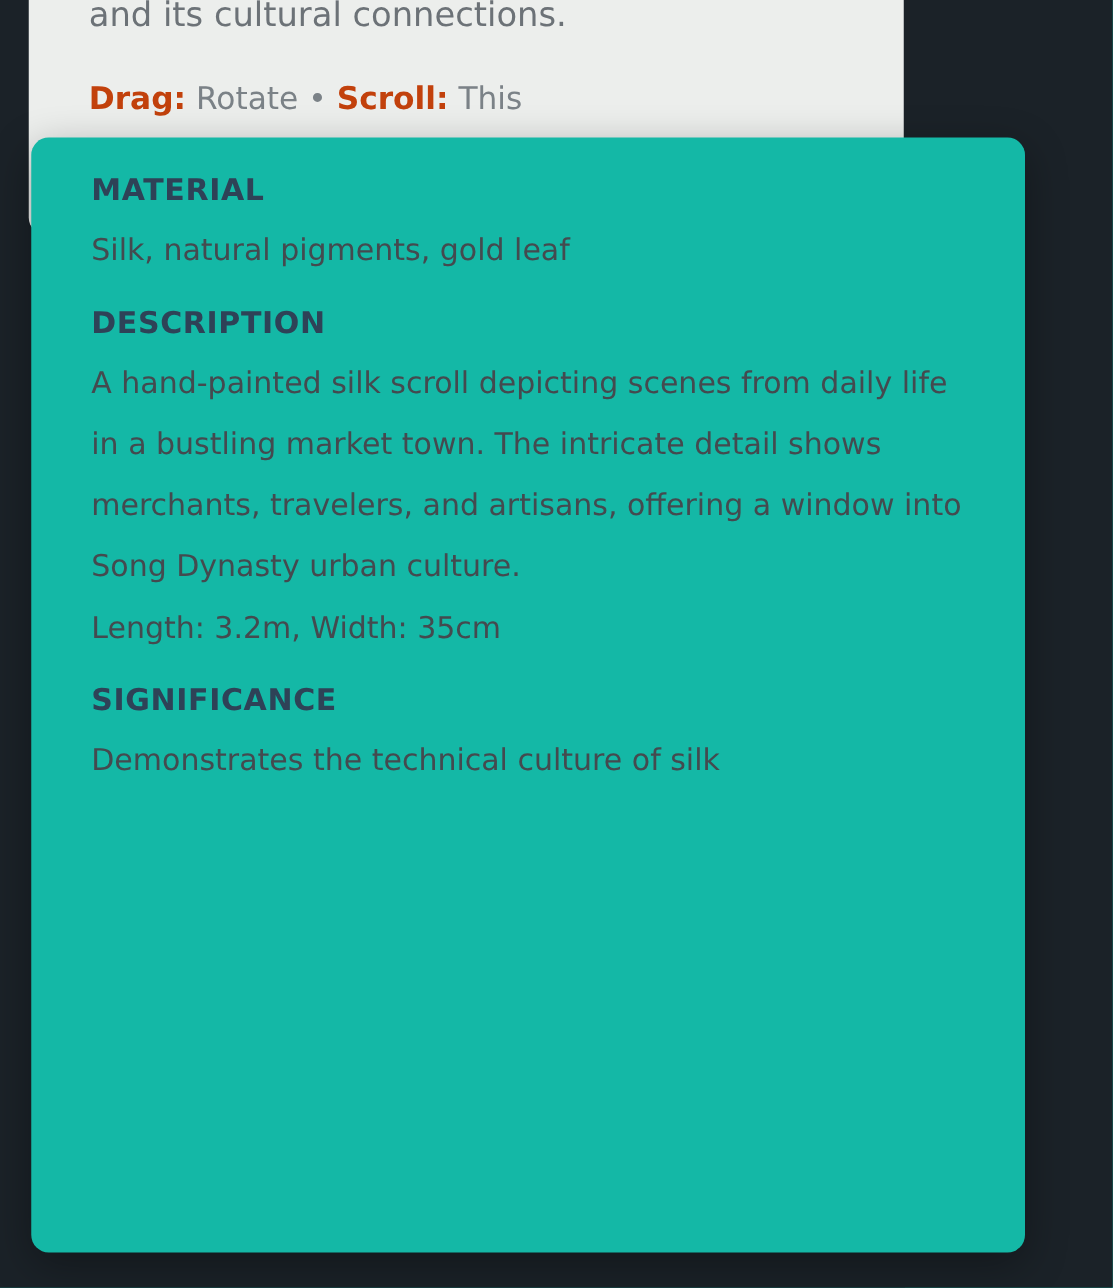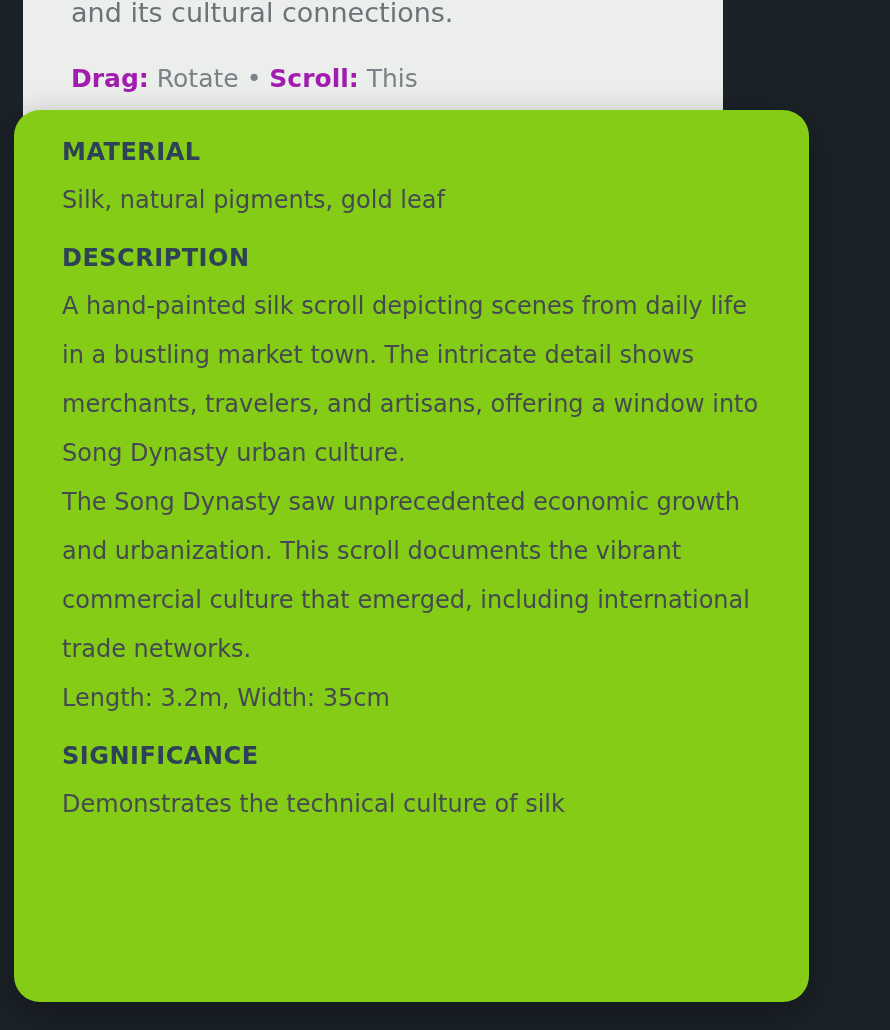--- a/index.html
+++ b/index.html
@@ -39,33 +39,33 @@
     padding-top: 20px;
     color: #6c7277;
   }
   .back-panel .bp-hint {
     margin-top: 28px;
     font-size: 25px;
     color: #7b8287;
     white-space: nowrap;
   }
   .back-panel .bp-hint b {
-    color: #a21caf;
+    color: #c2410c;
     font-weight: bold;
   }
 
   
   .detail-card {
     position: absolute;
-    left: 14px;
+    left: 25px;
     top: 110px;
     width: 795px;
     height: 892px;
-    background: #84cc16;
-    border-radius: 26px;
+    background: #14b8a6;
+    border-radius: 14px;
     box-shadow: 0 10px 34px rgba(0,0,0,0.33);
     overflow: hidden;
   }
   .detail-inner {
     padding: 28px 50px 0 48px;
   }
   .sec-title {
     font-size: 24px;
     font-weight: bold;
     letter-spacing: 0.5px;
@@ -105,21 +105,20 @@
 
   <div class="detail-card">
     <div class="detail-inner">
 
       <h3 class="sec-title">MATERIAL</h3>
       <p class="sec-body">Silk, natural pigments, gold leaf</p>
 
       <h3 class="sec-title spaced">DESCRIPTION</h3>
       <p class="sec-body">A hand-painted silk scroll depicting scenes from daily life in a bustling market town. The intricate detail shows merchants, travelers, and artisans, offering a window into Song Dynasty urban culture.</p>
 
-      <p class="sec-body">The Song Dynasty saw unprecedented economic growth and urbanization. This scroll documents the vibrant commercial culture that emerged, including international trade networks.</p>
 
       <p class="sec-body">Length: 3.2m, Width: 35cm</p>
 
       <h3 class="sec-title spaced">SIGNIFICANCE</h3>
       <p class="sec-body">Demonstrates the technical culture of silk</p>
 
     </div>
     <div class="cut-bottom"></div>
   </div>
 

